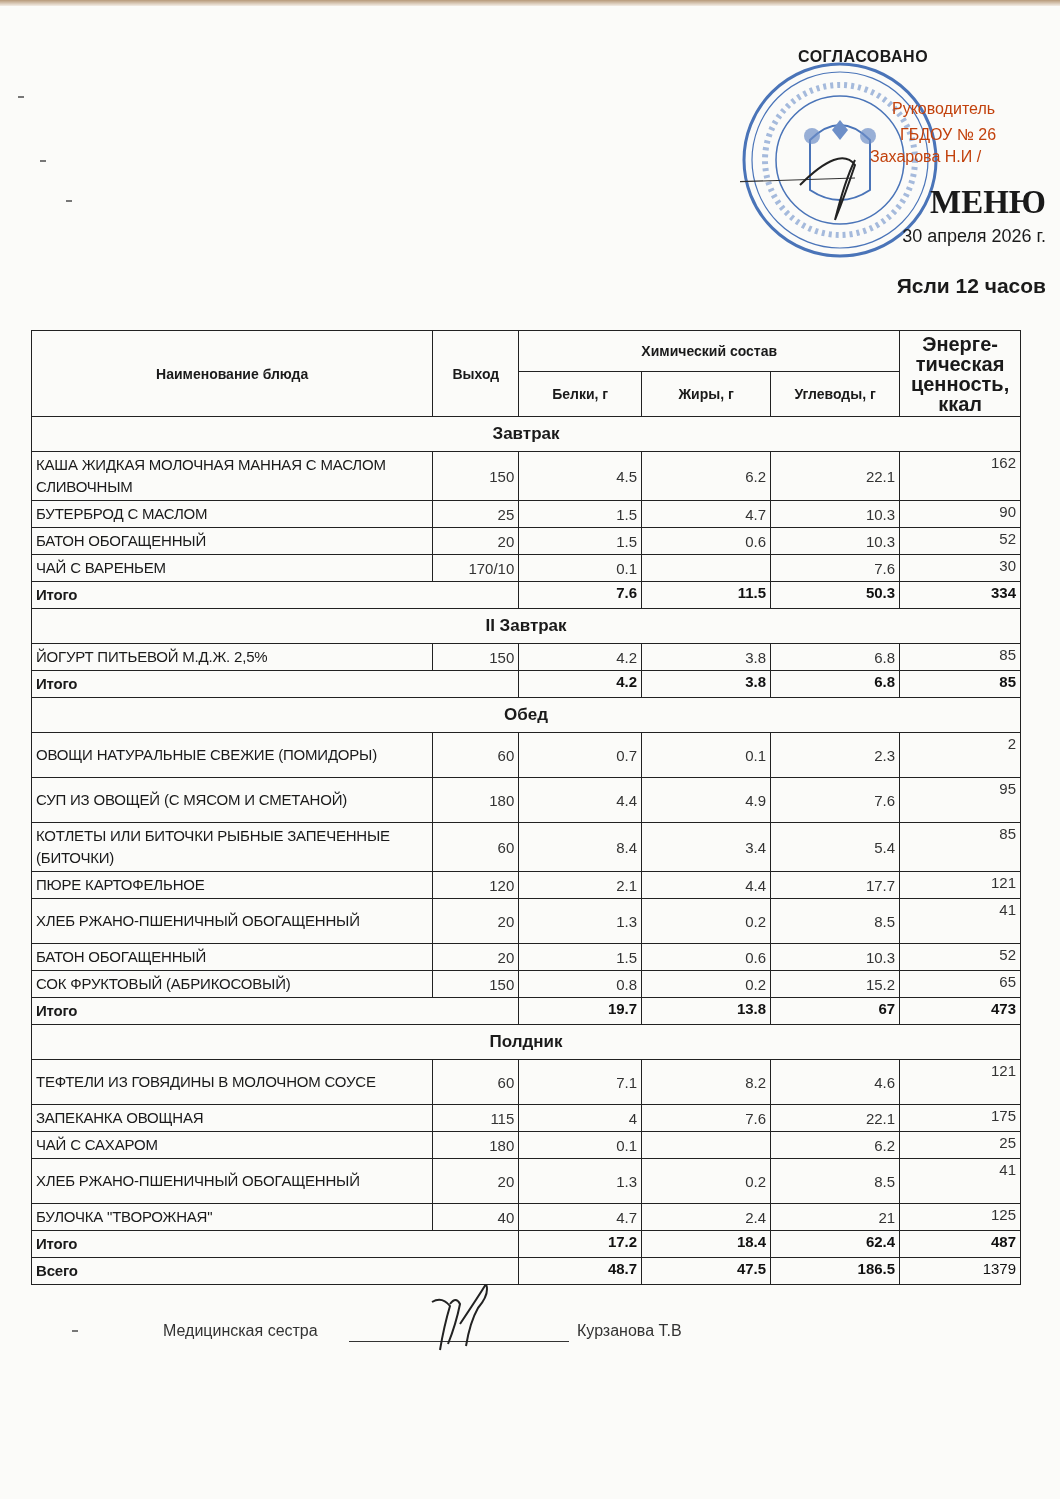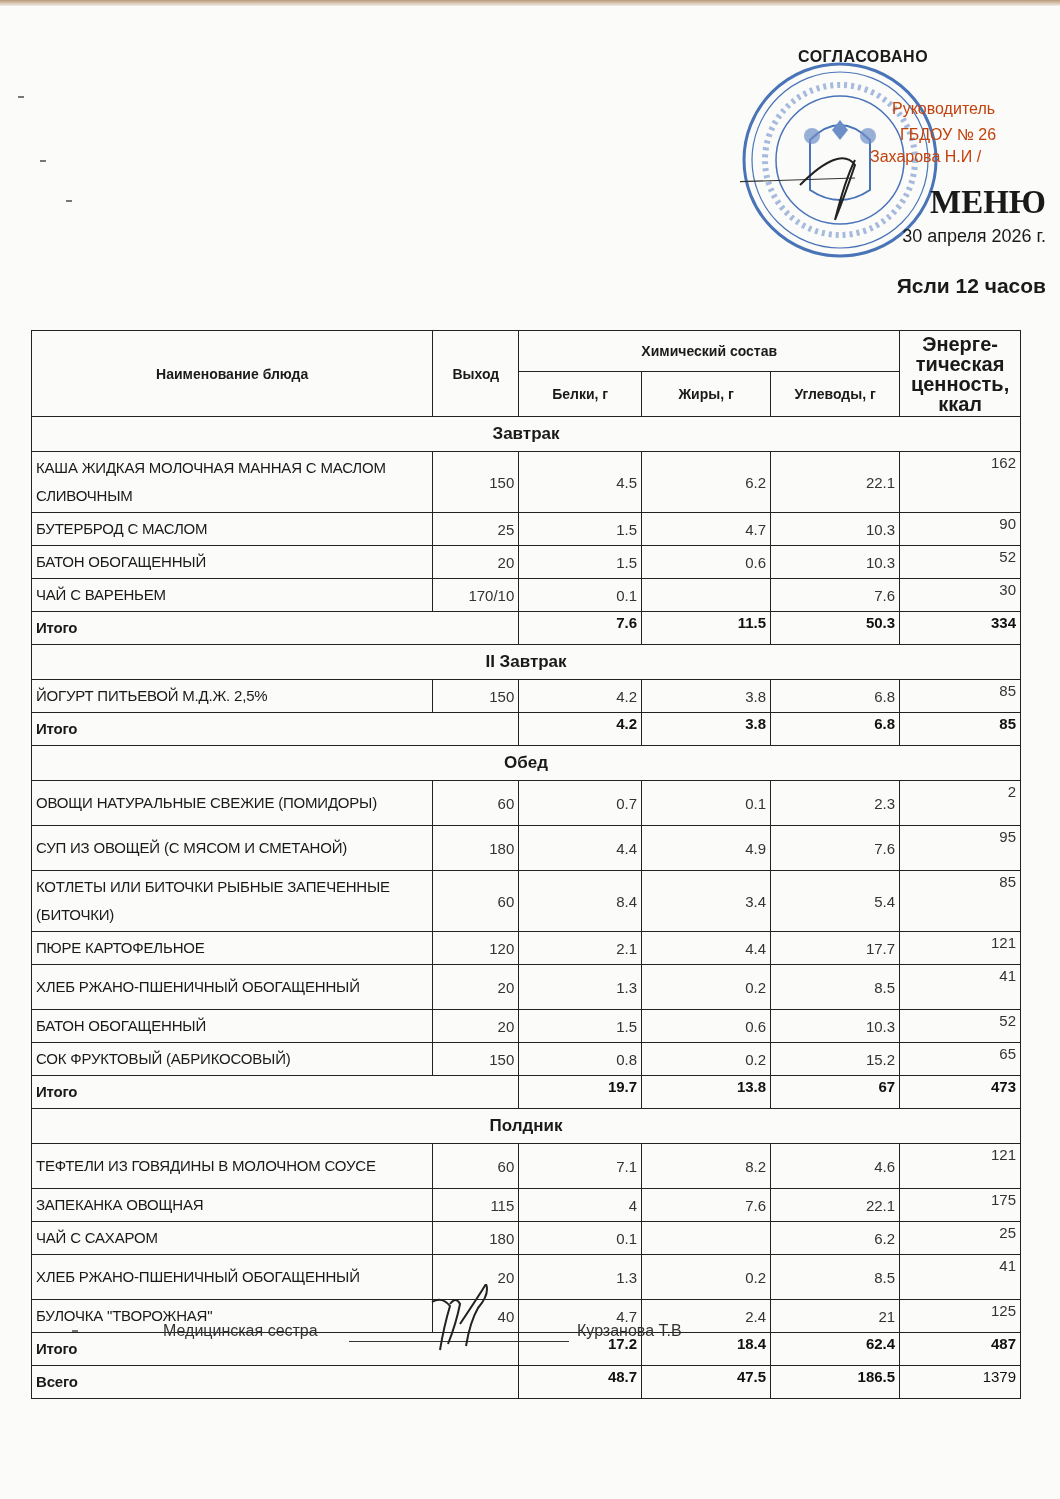--- a/index.html
+++ b/index.html
@@ -24,21 +24,21 @@
     font-size:15px;
   }
   table.menu td, table.menu th { border:1.3px solid #222; padding:2px 4px; vertical-align:middle; }
   table.menu th { font-weight:bold; font-size:14px; text-align:center; }
   .c-name { width:392px; }
   .c-out { width:84px; }
   .c-b { width:120px; }
   .c-f { width:126px; }
   .c-c { width:126px; }
   .c-e { width:118px; }
-  td.name { text-align:left; line-height:28px; font-size:15px; letter-spacing:-0.2px; }
+  td.name { text-align:left; line-height:22px; font-size:15px; letter-spacing:-0.2px; }
   td.num { text-align:right; color:#333; font-size:15px; }
   td.num.out { vertical-align:middle; }
   td.num.e { vertical-align:top; }
   tr.section td { text-align:center; font-weight:bold; font-size:17px; height:30px; }
   tr.total td { font-weight:bold; }
   tr.total td.num { color:#111; vertical-align:top; }
   tr.row1 td { height:20px; }
   tr.row2 td { height:40px; }
   .header-row1 th { height:36px; }
   .header-row2 th { height:40px; }

